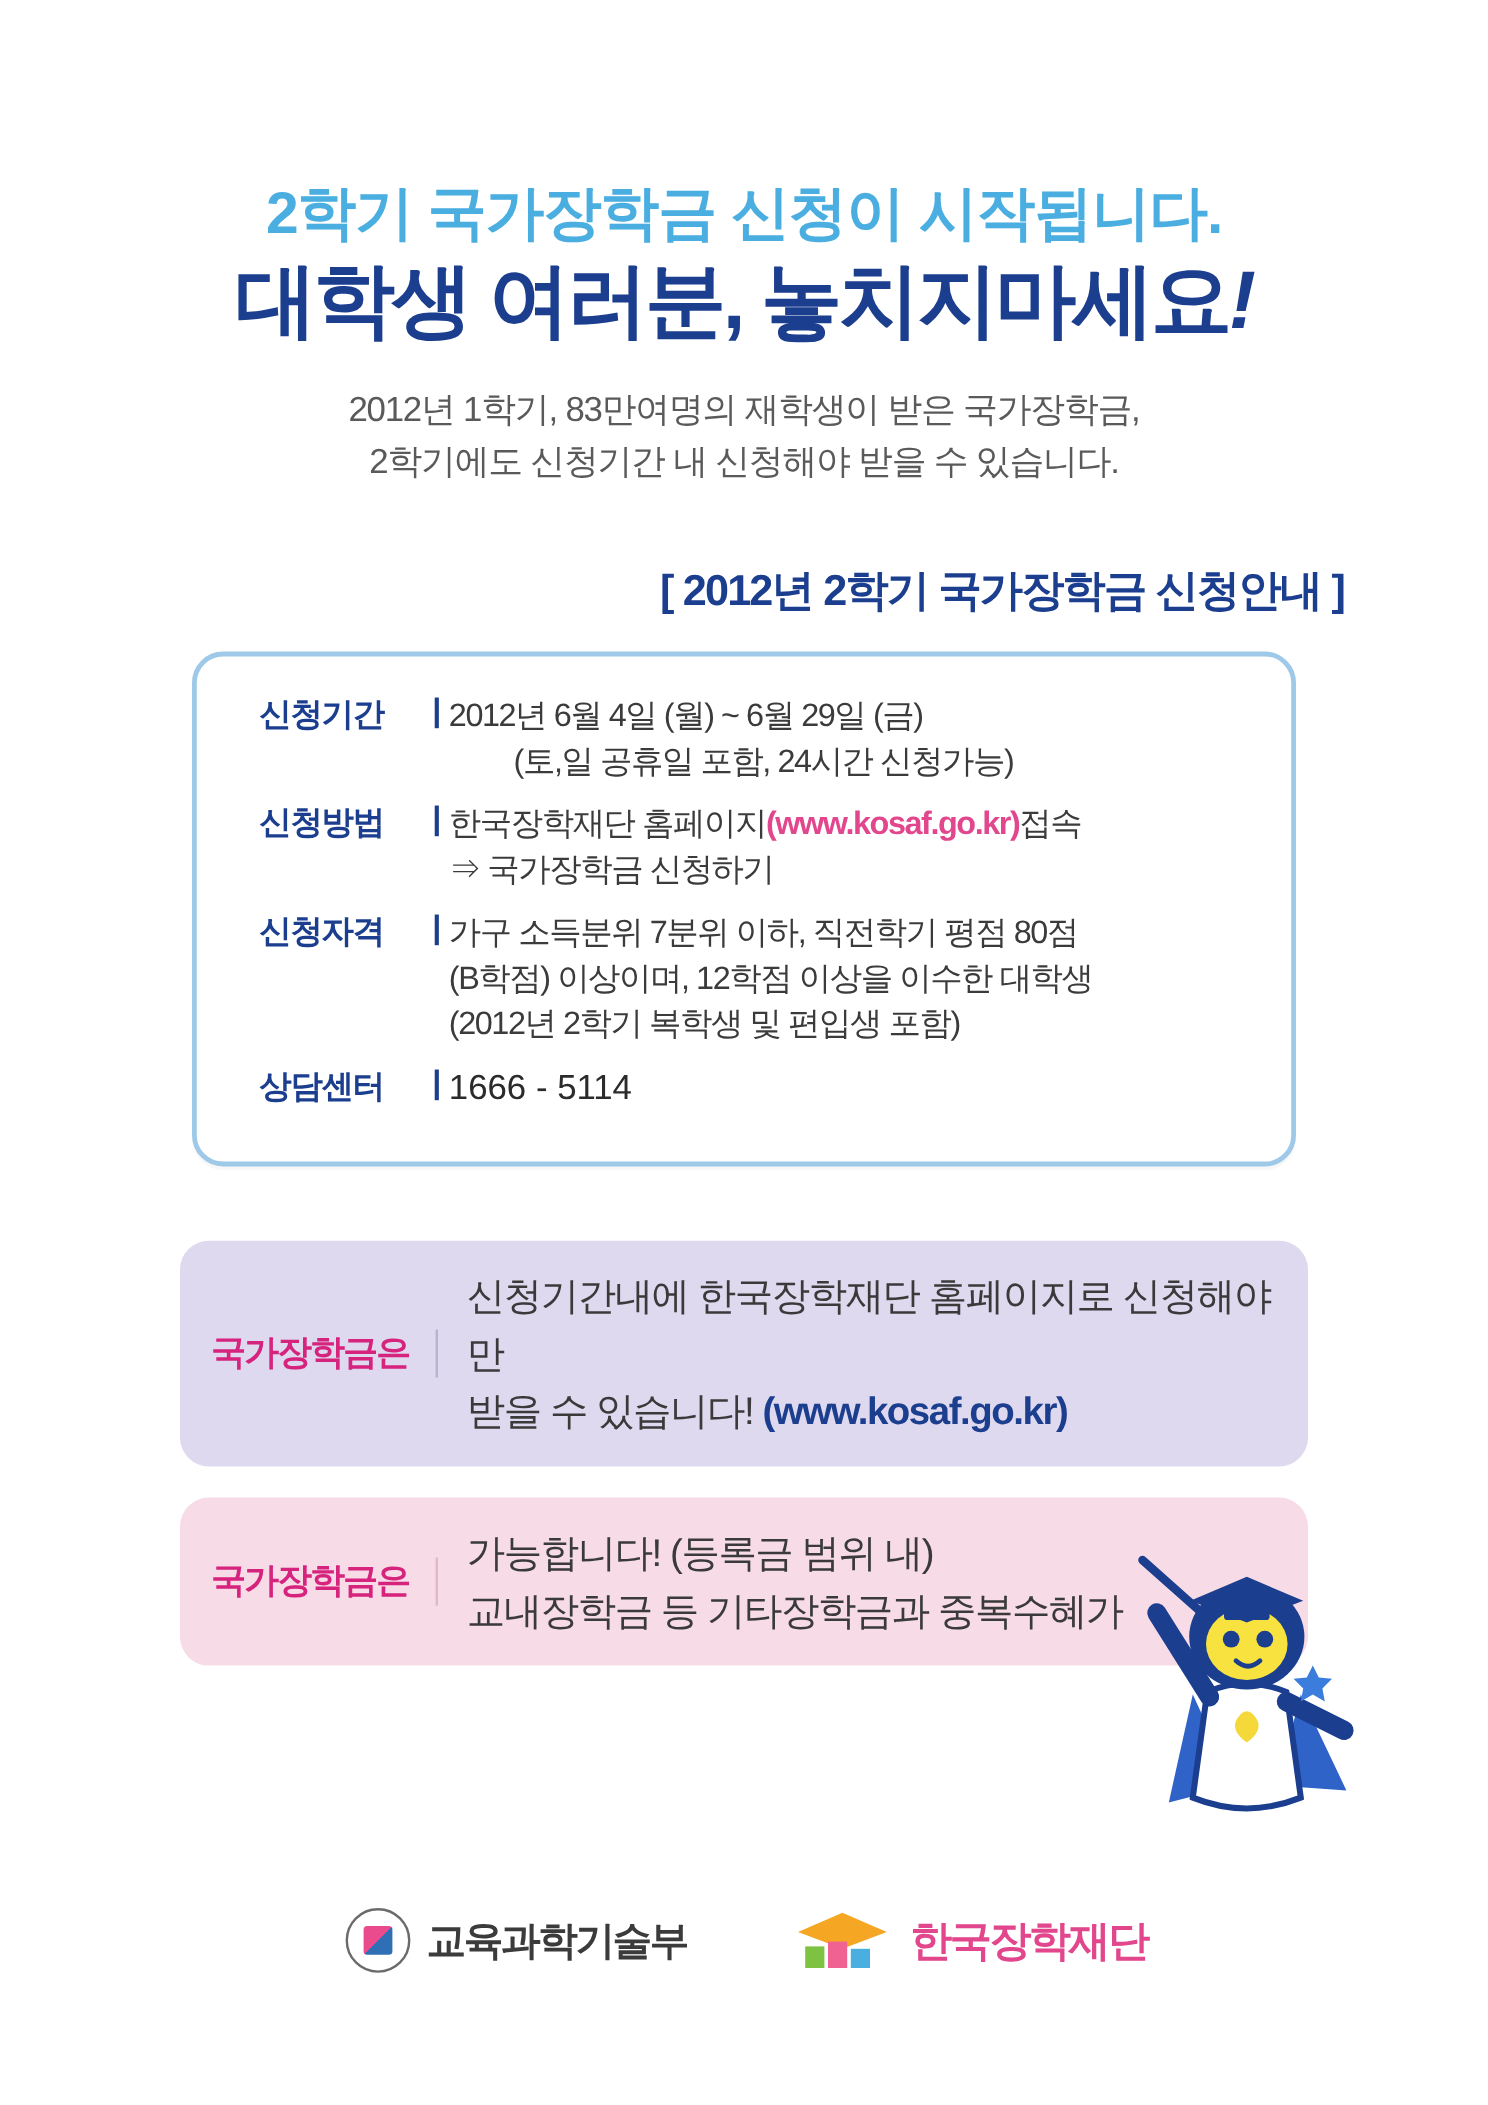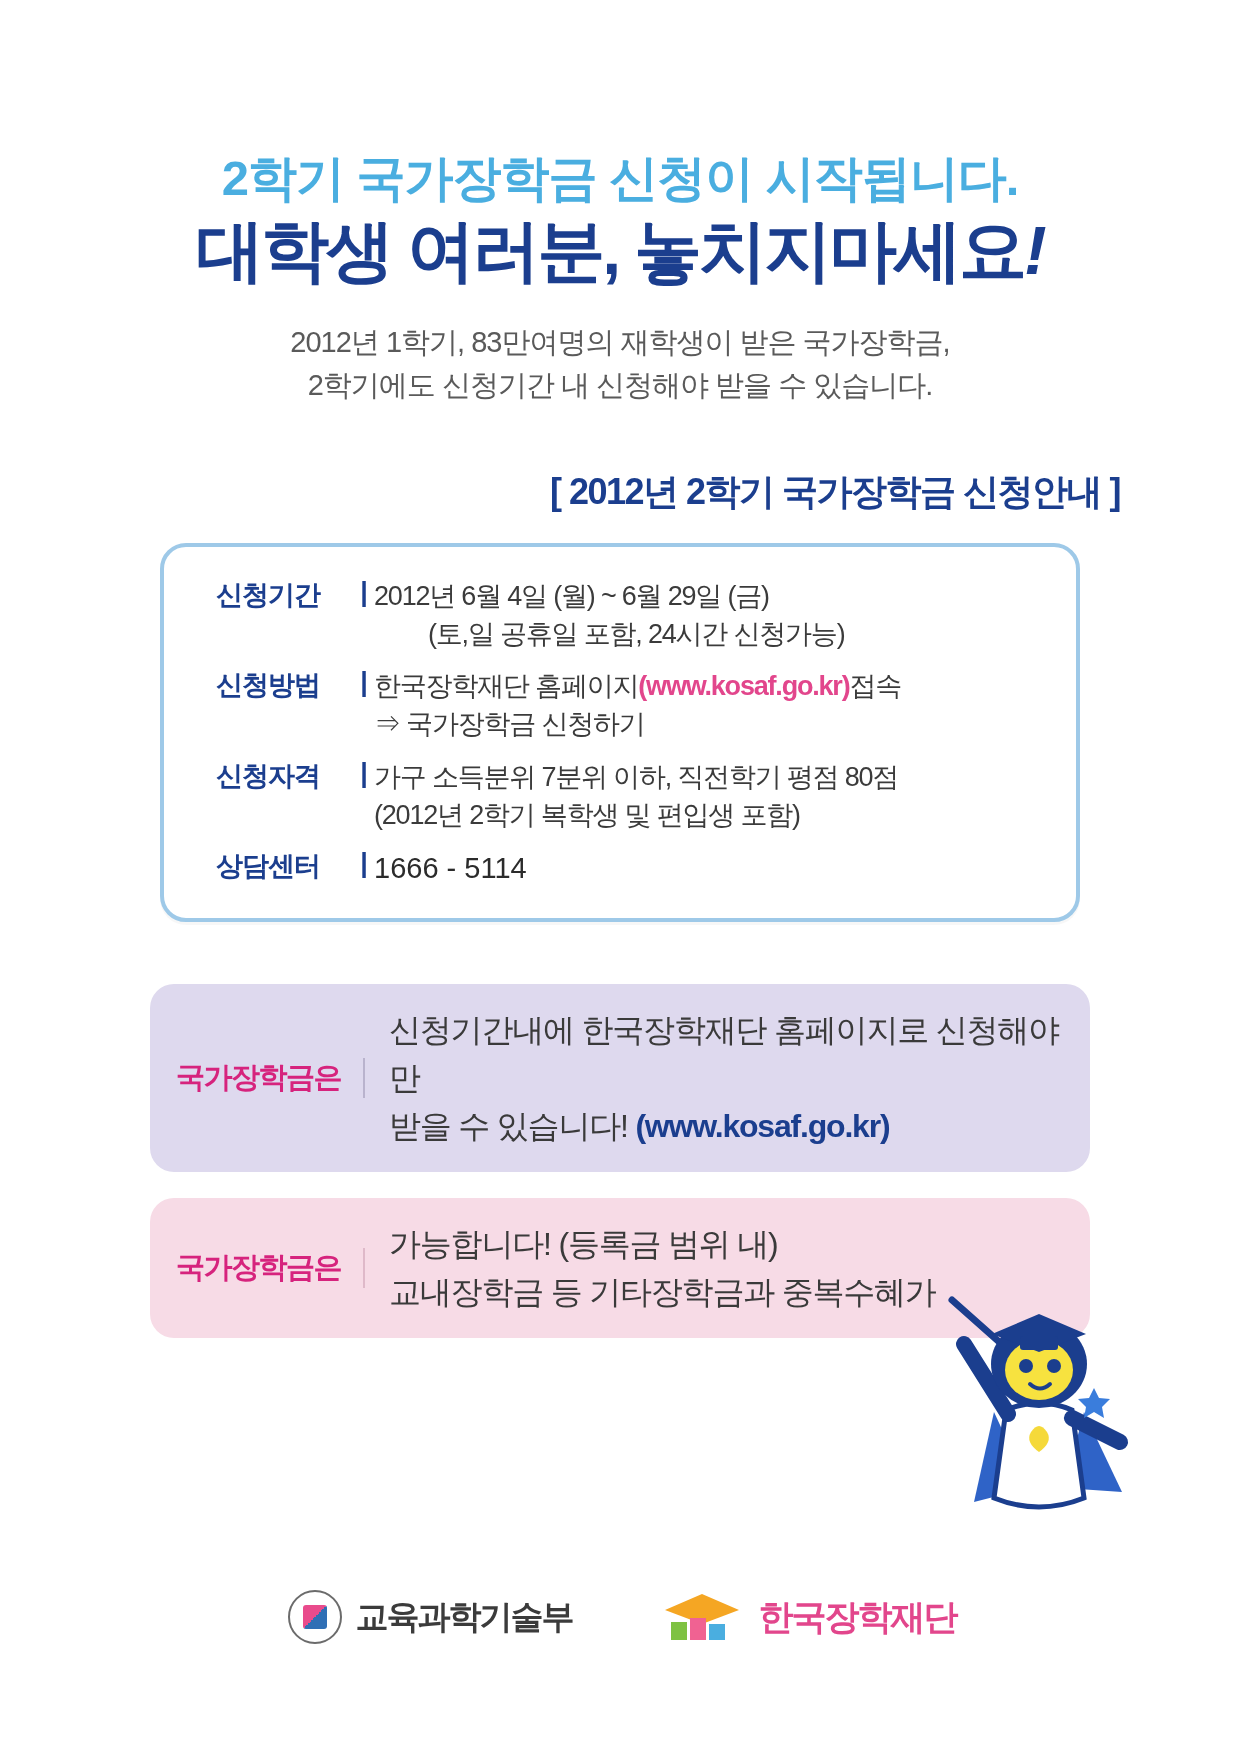--- a/index.html
+++ b/index.html
@@ -67,21 +67,21 @@
     color: #1b3e8e;
     letter-spacing: -1.5px;
   }
 
   
   .info-box {
     margin: 26px 40px 13px 40px;
     border: 4px solid #9ec9e8;
     border-radius: 26px;
     background: #ffffff;
-    padding: 30px 34px 28px 52px;
+    padding: 30px 34px 40px 52px;
     box-sizing: border-box;
     box-shadow: 0 3px 0 rgba(0,0,0,0.03);
   }
   .info-row {
     display: flex;
     align-items: flex-start;
     margin-bottom: 14px;
   }
   .info-row:last-child { margin-bottom: 0; }
   .info-label {
@@ -260,20 +260,21 @@
         <span class="indent-line"><span>한국장학재단 홈페이지</span><span class="url-pink">(www.kosaf.go.kr)</span><span>접속</span></span>
         <span class="indent-line">⇒ 국가장학금 신청하기</span>
       </div>
     </div>
 
     <div class="info-row">
       <div class="info-label">신청자격</div>
       <div class="info-sep">|</div>
       <div class="info-value">
         <span class="indent-line">가구 소득분위 7분위 이하, 직전학기 평점 80점</span>
+        <span class="indent-line">(B학점) 이상이며, 12학점 이상을 이수한 대학생</span>
         <span class="indent-line">(2012년 2학기 복학생 및 편입생 포함)</span>
       </div>
     </div>
 
     <div class="info-row">
       <div class="info-label">상담센터</div>
       <div class="info-sep">|</div>
       <div class="info-value phone">1666 - 5114</div>
     </div>
 

